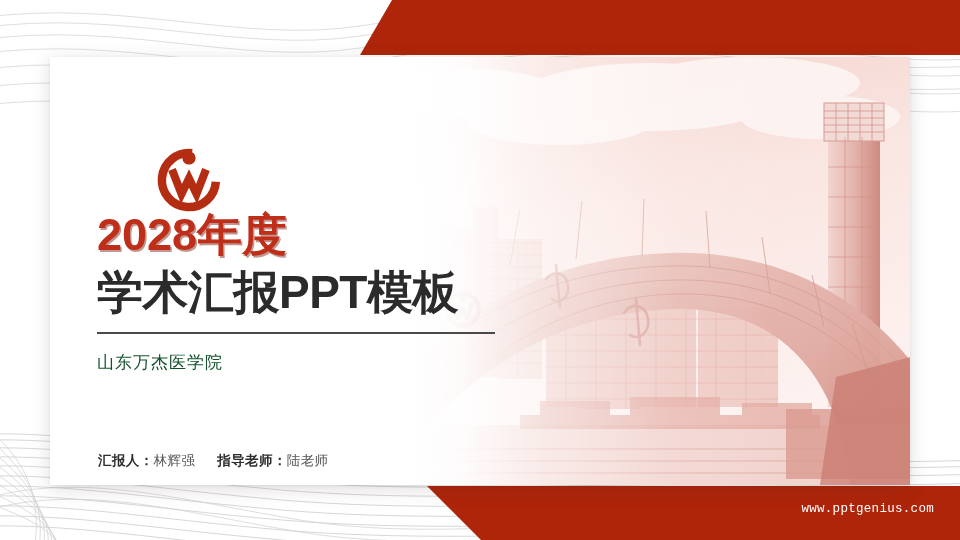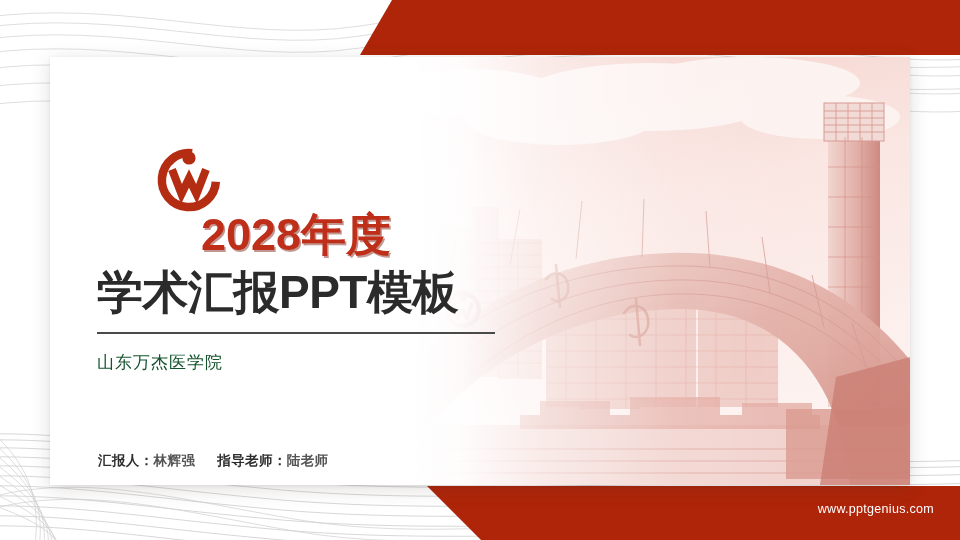--- a/index.html
+++ b/index.html
@@ -89,21 +89,20 @@
   }
   .title-year {
     font-family: "Liberation Sans", "DejaVu Sans", sans-serif;
     font-size: 45px;
     font-weight: bold;
     line-height: 1.02;
     color: #BE2E18;
     letter-spacing: 0px;
     text-shadow: 1.5px 2px 0 rgba(120, 25, 10, 0.45);
     white-space: nowrap;
-    text-align: center;
   }
   .title-main {
     font-family: "Liberation Sans", "DejaVu Sans", sans-serif;
     font-size: 46px;
     font-weight: bold;
     line-height: 1.05;
     color: #2b2b2b;
     margin-top: 10px;
     letter-spacing: -0.5px;
     white-space: nowrap;
@@ -134,36 +133,36 @@
     white-space: nowrap;
   }
   .pres-label {
     font-size: 13.5px;
     font-weight: bold;
     color: #2d2d2d;
     letter-spacing: 0.4px;
   }
   .pres-value {
     font-size: 13.5px;
-    font-weight: bold;
+    font-weight: normal;
     color: #555555;
     letter-spacing: 0.4px;
   }
   .pres-gap { width: 22px; }
 
   
   .footer-url {
     position: absolute;
     right: 26px;
     bottom: 24px;
     z-index: 5;
     font-size: 12.5px;
     color: #ffffff;
     letter-spacing: 0.3px;
-    font-family: Liberation Sans, sans-serif;
+    font-family: Liberation Mono, monospace;
   }
 </style>
 </head>
 <body>
 
 <div id="slide">
 
   <div class="bg-pattern">
     <svg viewBox="0 0 960 540" xmlns="http://www.w3.org/2000/svg">
       <defs>

